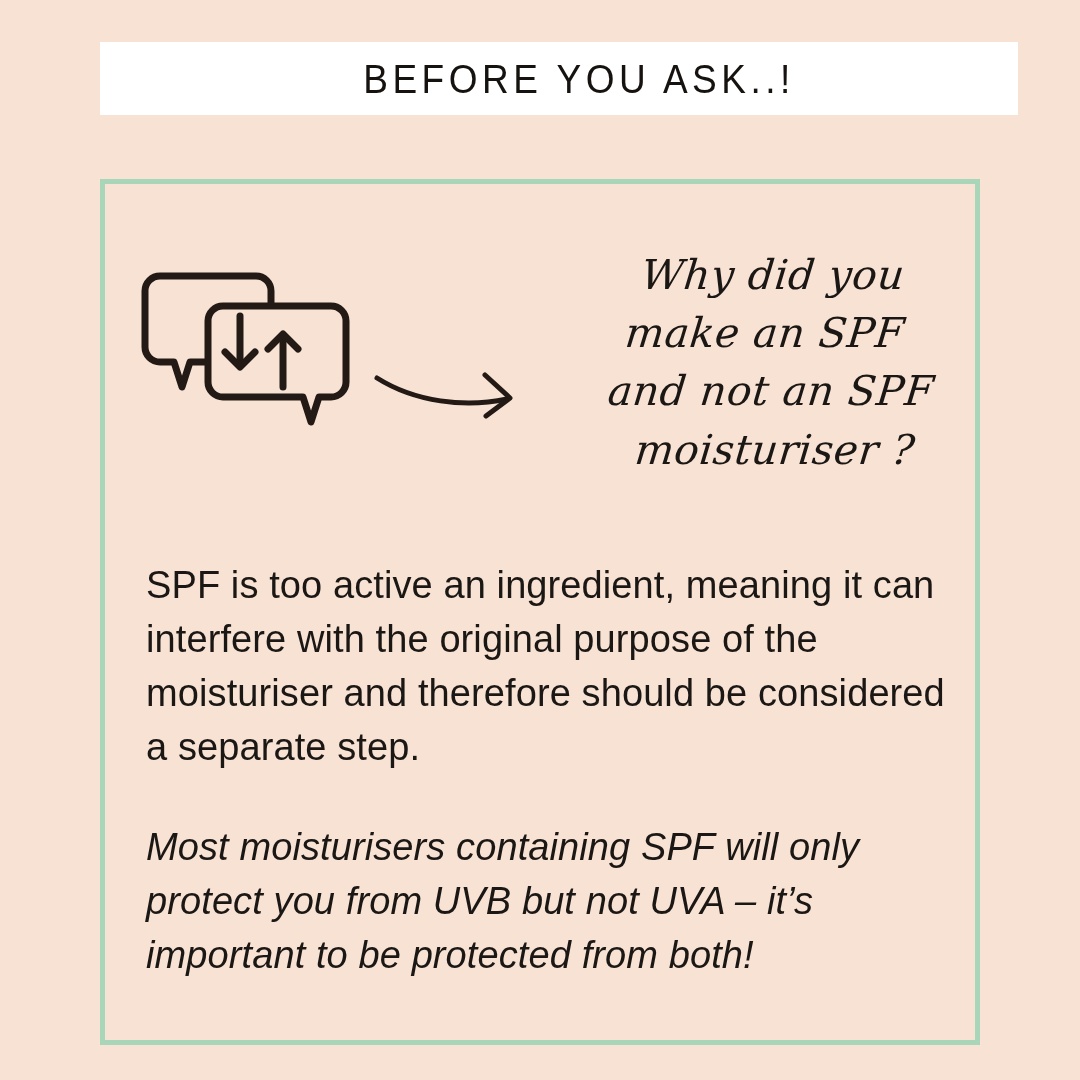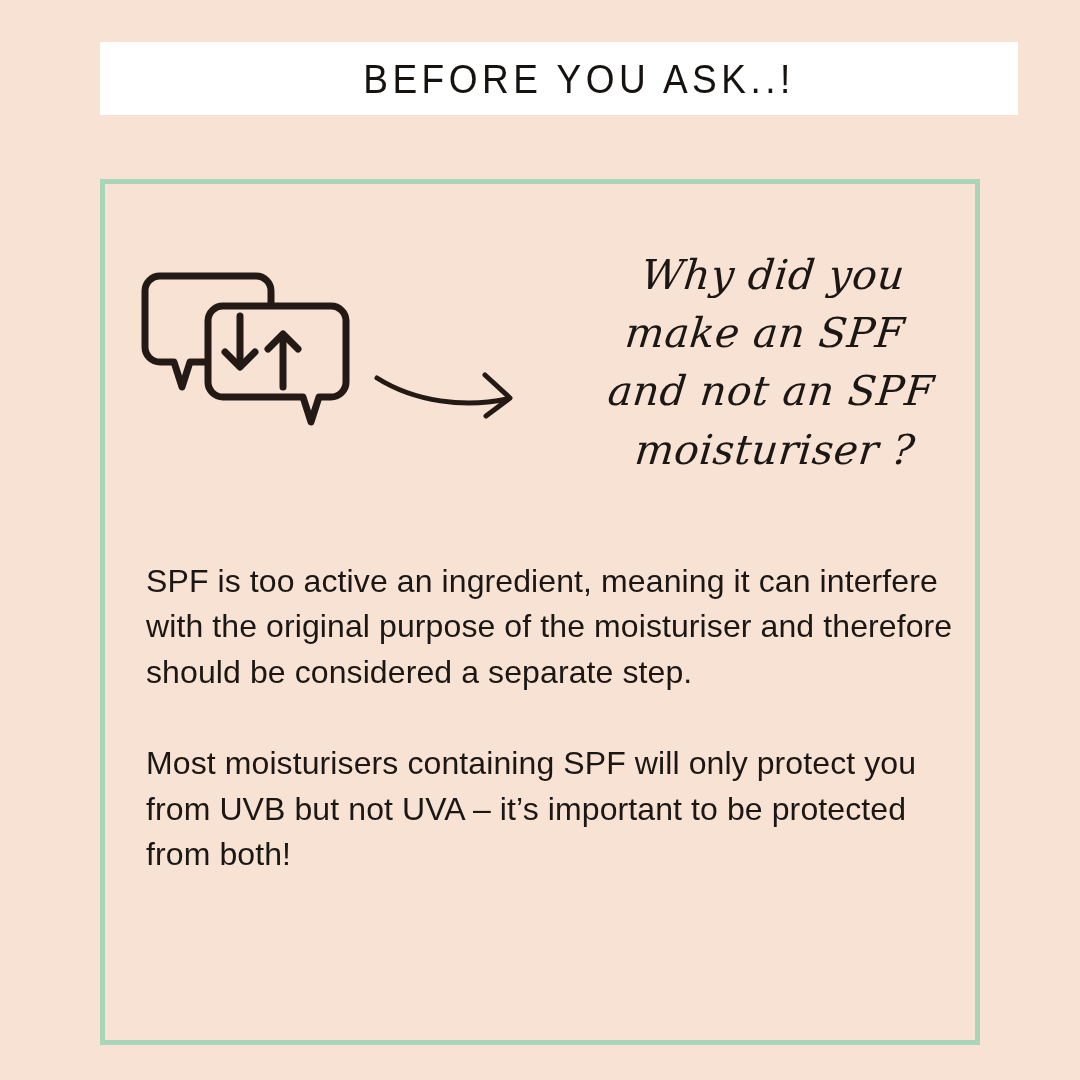--- a/index.html
+++ b/index.html
@@ -103,29 +103,30 @@
 
   
   .body-copy {
     position: absolute;
     left: 41px;
     top: 375px;
     width: 816px;
   }
   .body-para {
     font-family: "Liberation Sans", sans-serif;
-    font-size: 32px;
+    font-size: 38px;
     font-weight: 400;
     color: #1b1714;
     line-height: 1.42;
     letter-spacing: 0.1px;
     margin: 0;
   }
   .body-para + .body-para {
     margin-top: 46px;
+    font-style: italic;
   }
 </style>
 </head>
 <body>
 
 <div class="header-banner">
   <div class="header-title">BEFORE YOU ASK..!</div>
 </div>
 
 <div class="card-frame">

